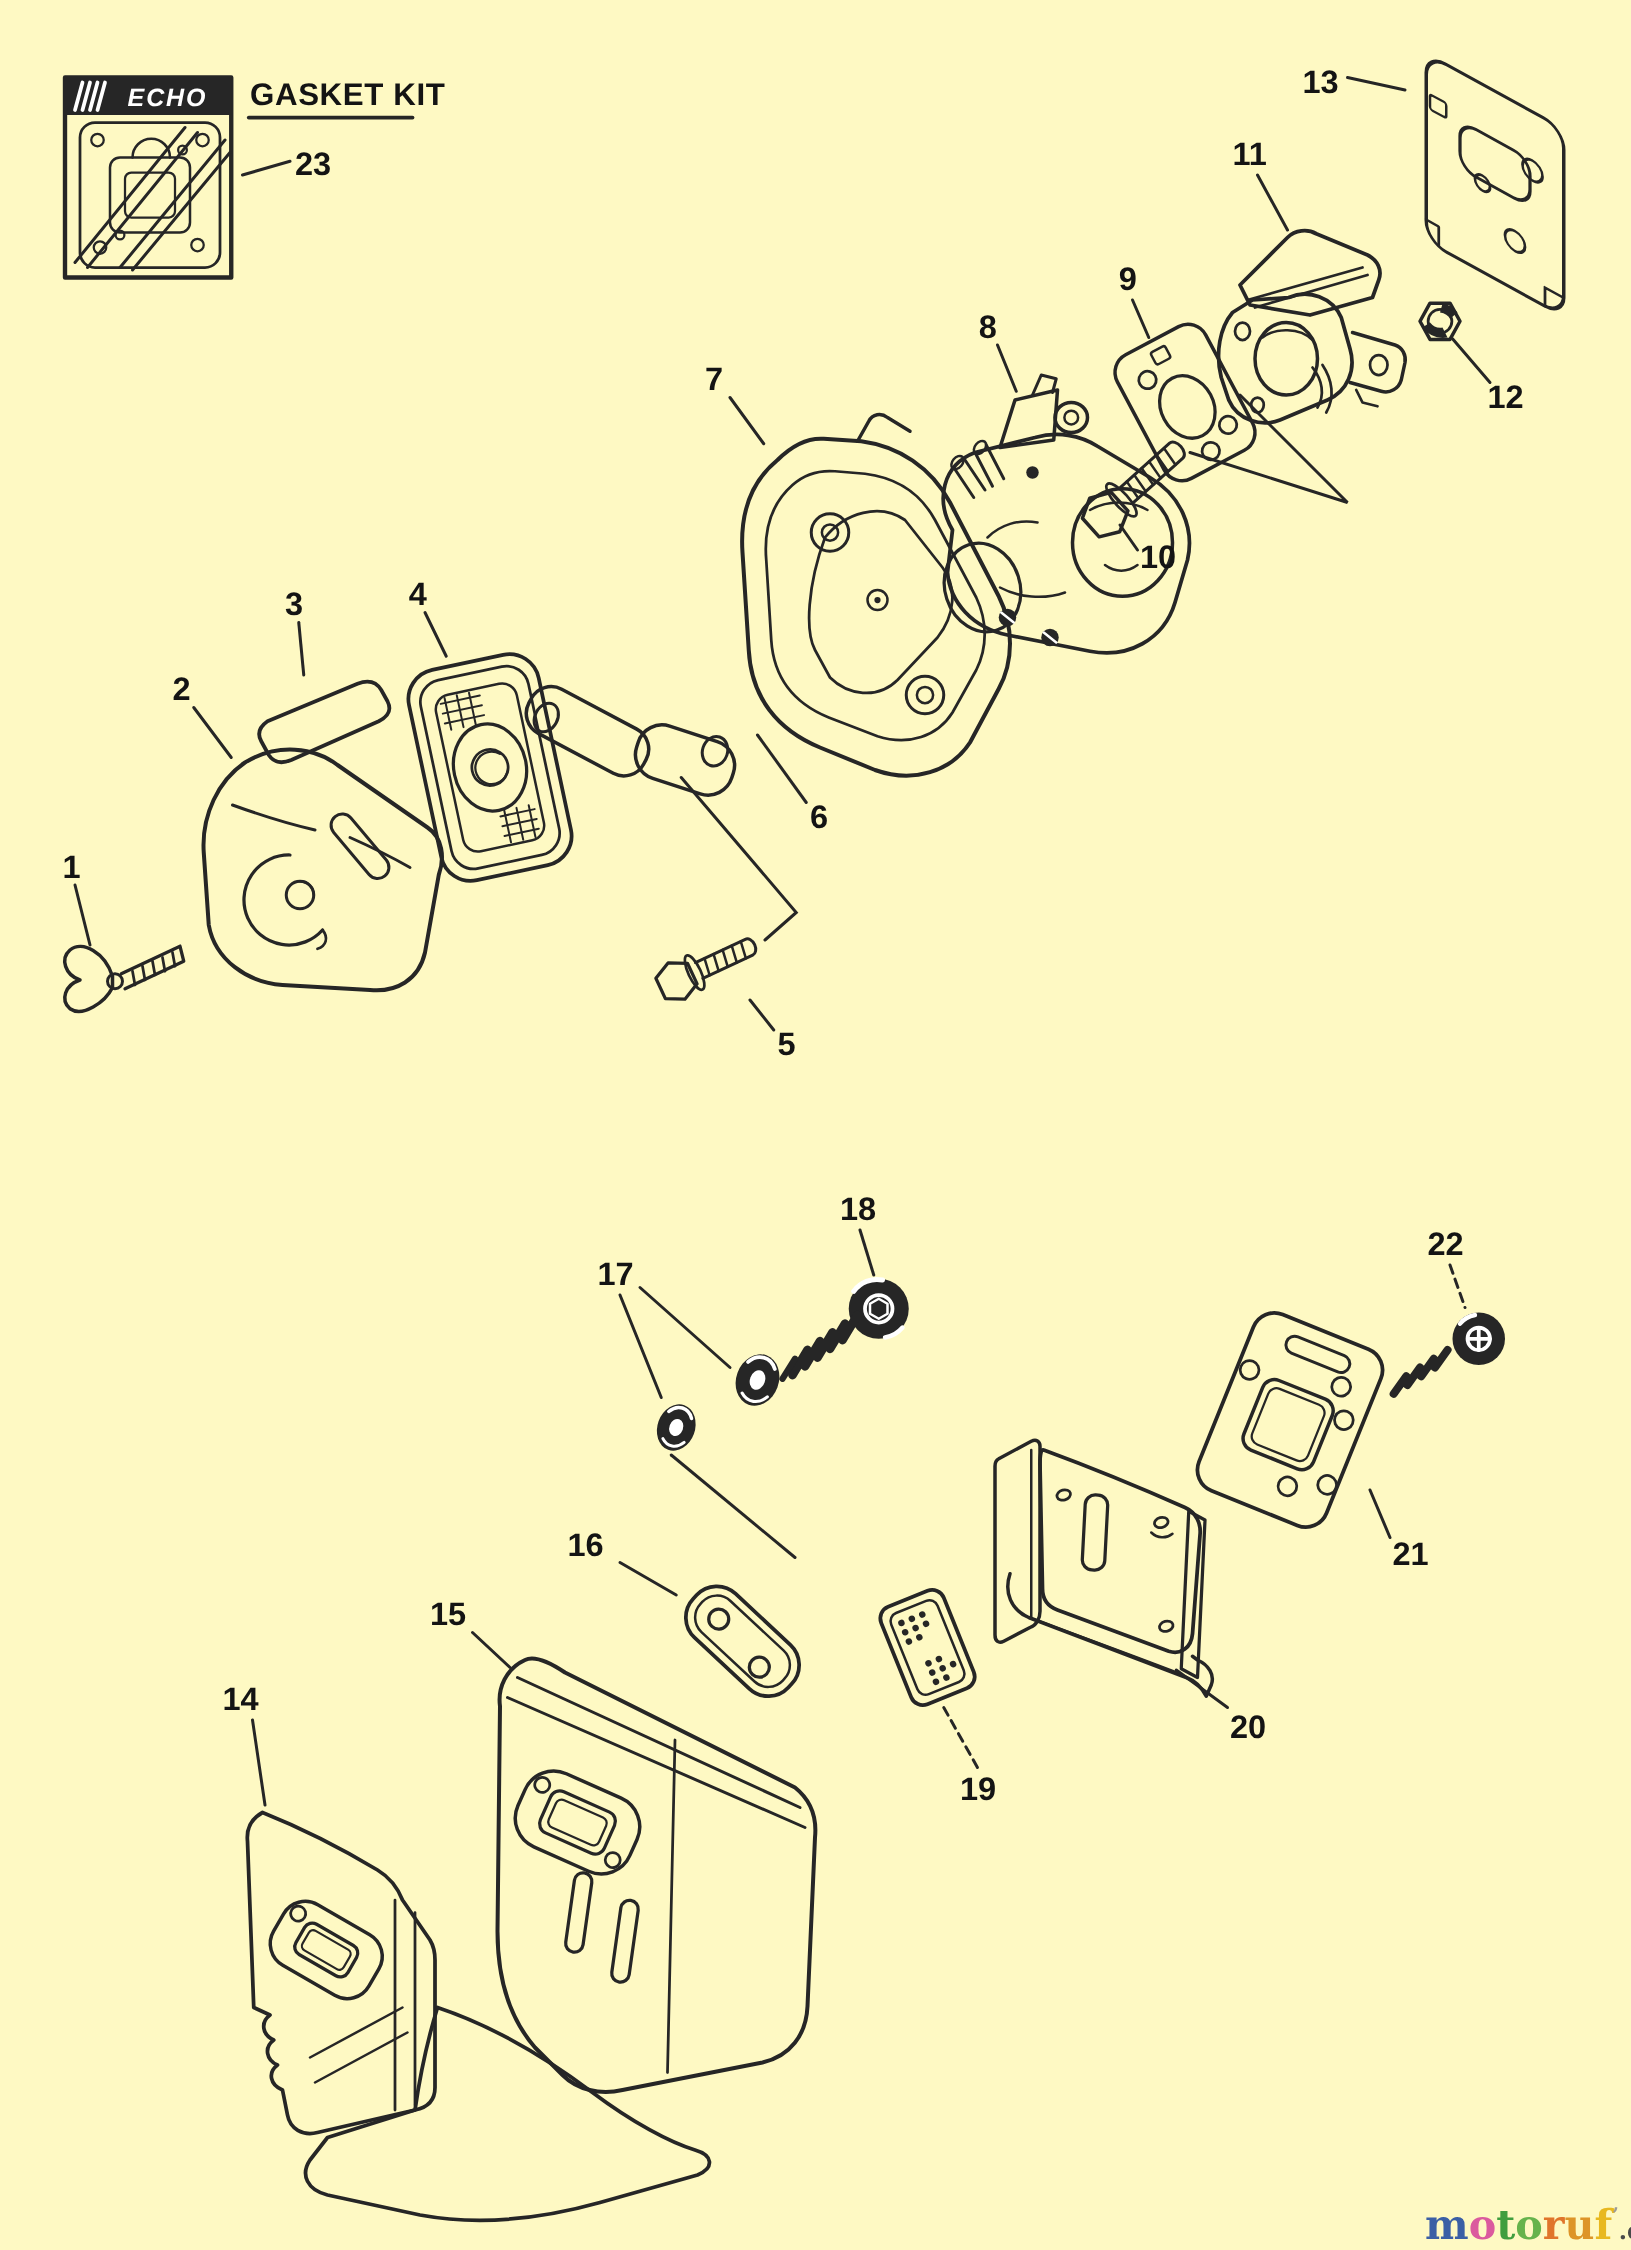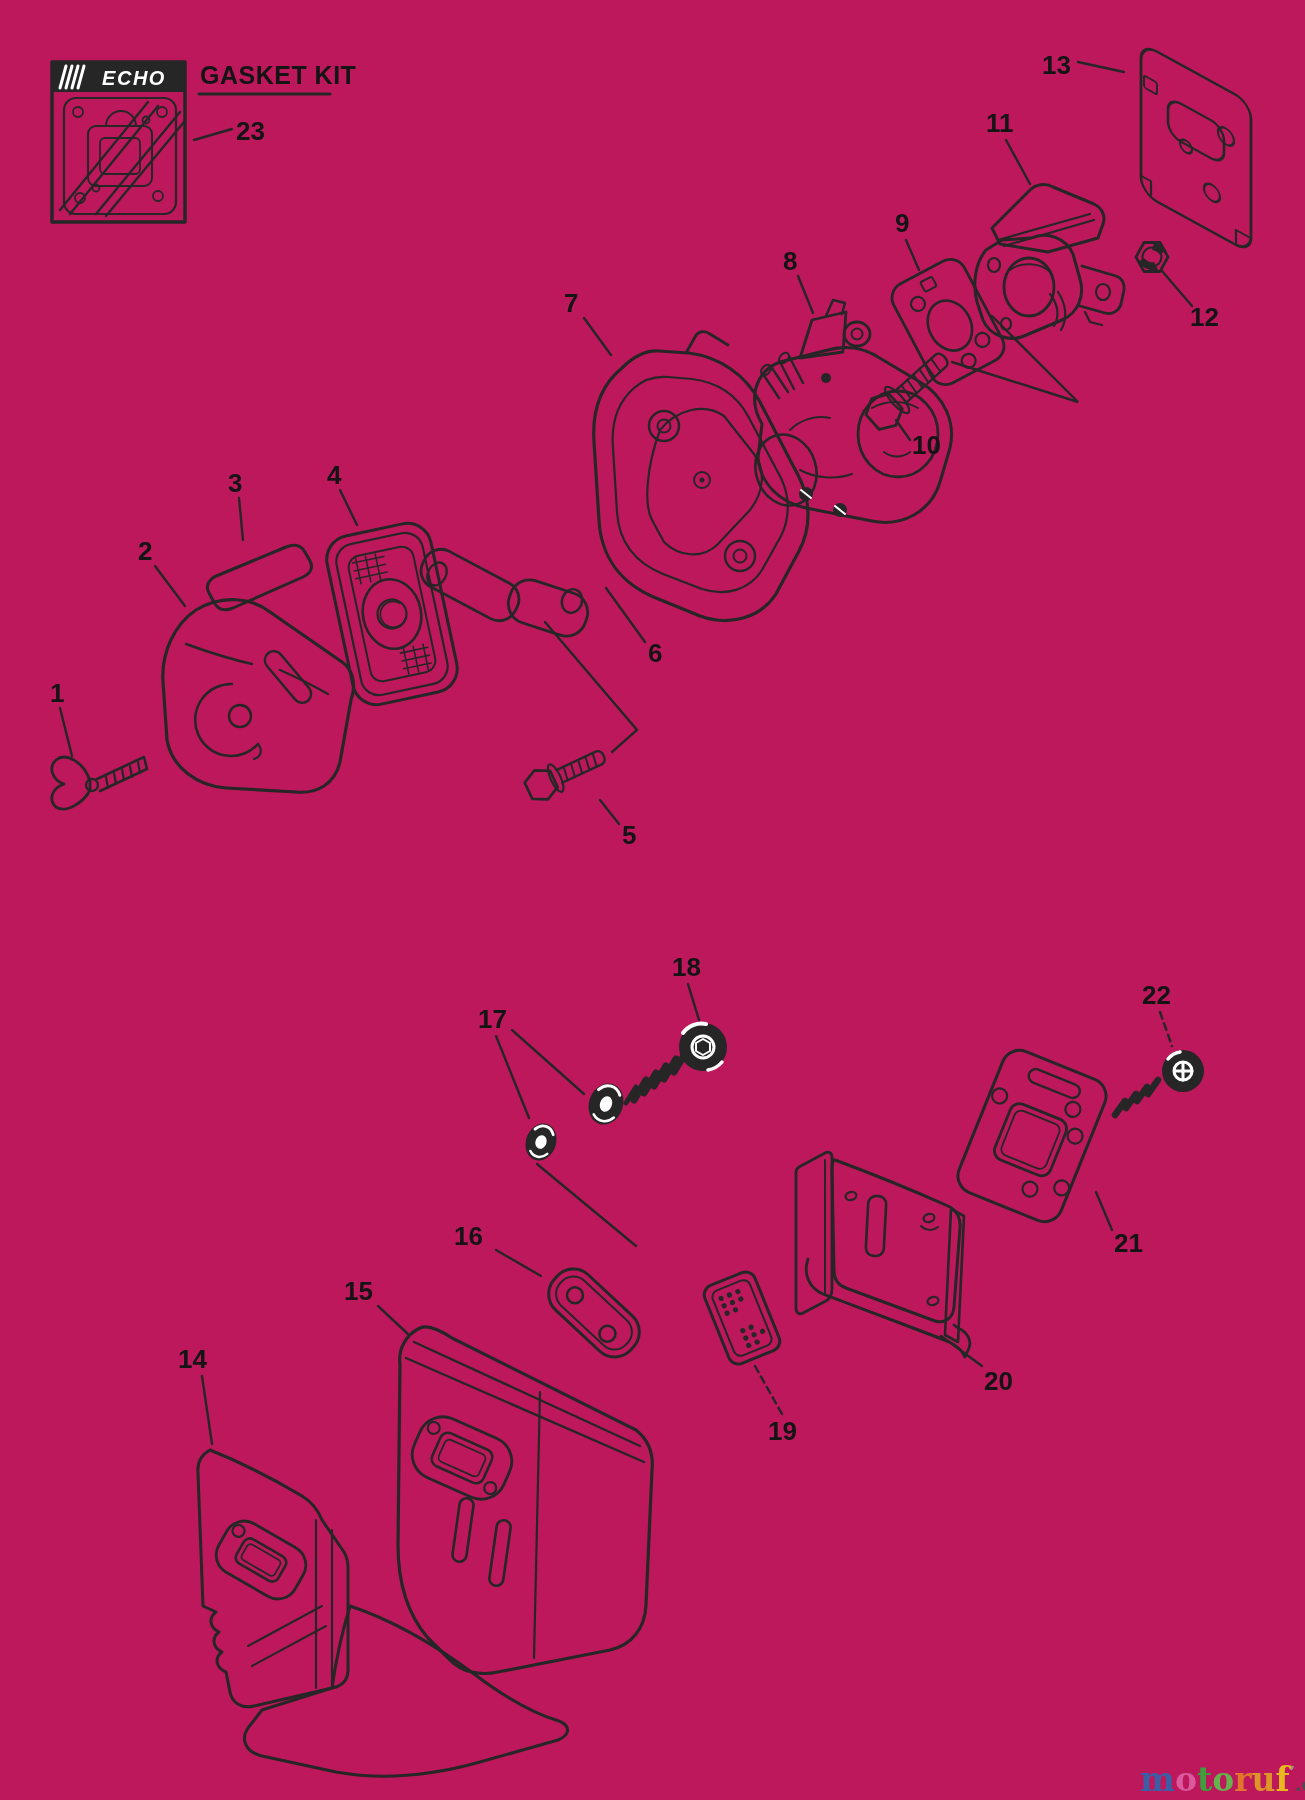--- a/index.html
+++ b/index.html
@@ -1,16 +1,16 @@
 <!DOCTYPE html>
 <html><head>
 <meta charset="utf-8">
 <style>
   html,body{margin:0;padding:0;background:#ffffff;}
-  .stage{position:relative;width:1305px;height:1800px;background:#be185d;overflow:hidden;
+  .stage{position:relative;width:1305px;height:1800px;background:#fef9c3;overflow:hidden;
          font-family:"Liberation Sans",sans-serif;}
   svg{display:block;}
   .ol{fill:none;stroke:#262626;stroke-linecap:round;stroke-linejoin:round;}
   .dk{fill:#262626;stroke:none;}
   .wt{fill:none;stroke:#ffffff;stroke-linecap:round;stroke-linejoin:round;}
   .ldr{fill:none;stroke:#262626;stroke-width:2.4;stroke-linecap:round;}
   text.callout{font:700 26px "Liberation Sans",sans-serif;fill:#141414;}
   .kit{font:700 25px "Liberation Sans",sans-serif;fill:#141414;letter-spacing:.5px;}
   .echo{font:italic 800 20px "Liberation Sans",sans-serif;fill:#ffffff;letter-spacing:1.5px;}
   .wm{font:700 33px "DejaVu Serif",serif;}

